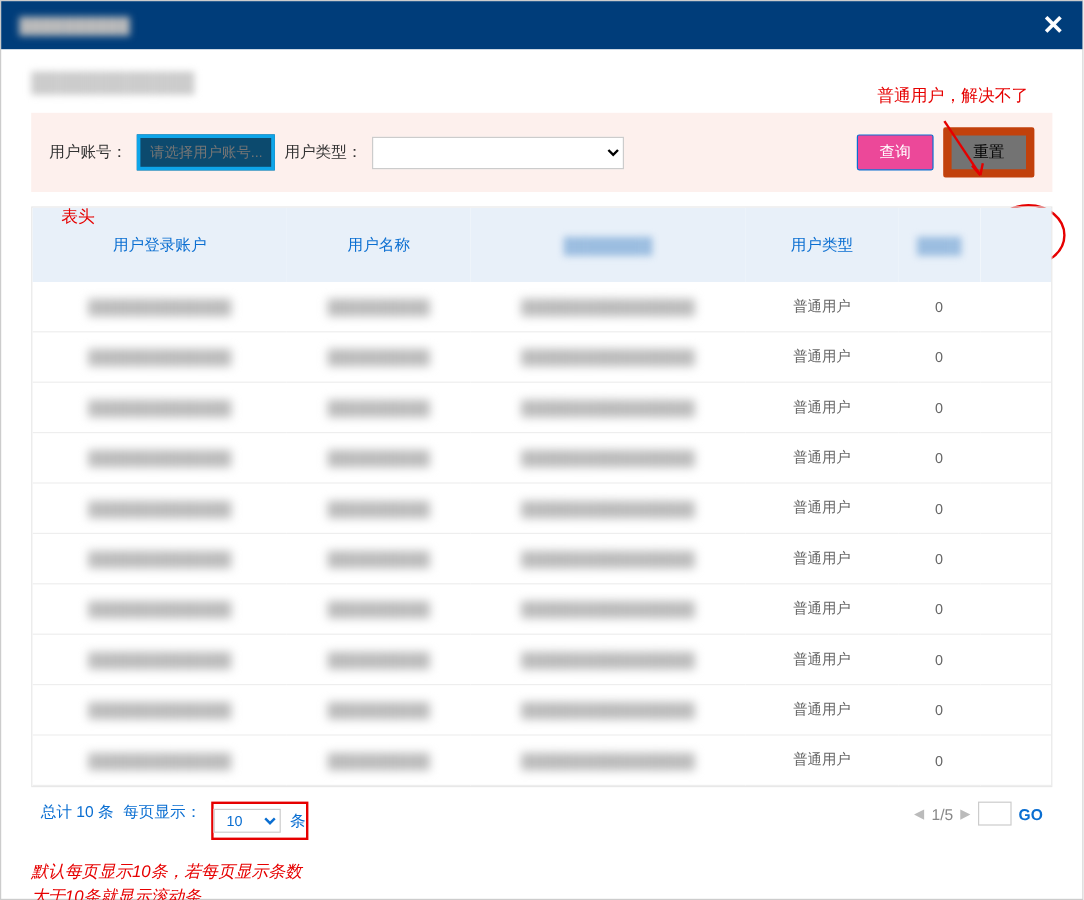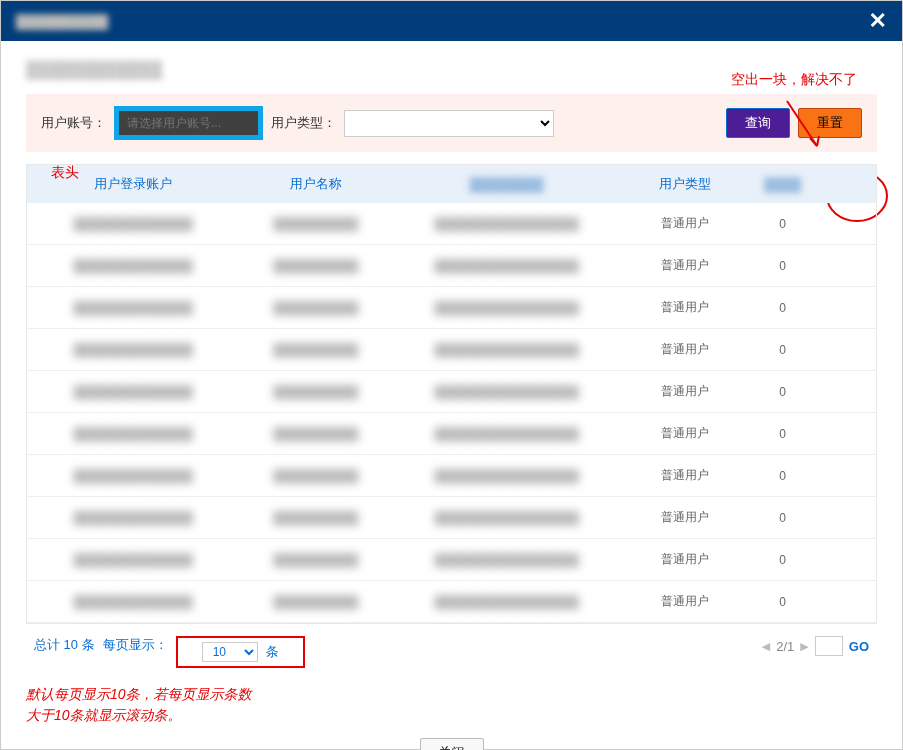--- a/index.html
+++ b/index.html
@@ -84,45 +84,45 @@
       display: flex;
       align-items: center;
       gap: 8px;
       margin-bottom: 12px;
     }
     .filter-label {
       color: #333;
       font-size: 13px;
     }
     .filter-input {
-      border: 5px solid #0ea5e9;
+      border: 3px solid #0ea5e9;
       padding: 5px 8px;
-      width: 149px;
+      width: 115px;
       font-size: 12px;
       color: #999;
-      background: #404040;
+      background: #0c4a6e;
     }
     .filter-select {
       border: 1px solid #ccc;
       padding: 4px 8px;
       width: 210px;
       font-size: 12px;
       background: #fff;
       height: 27px;
     }
     .btn {
       padding: 5px 18px;
       font-size: 13px;
       cursor: pointer;
-      border: 1px solid #c2410c;
-      background: #f97316;
+      border: 7px solid #c2410c;
+      background: #737373;
       border-radius: 2px;
     }
     .btn-primary {
-      background: #4c1d95;
+      background: #ec4899;
       color: #fff;
       border: 1px solid #0a6ed1;
     }
     .spacer {
       flex: 1;
     }
     .table-header-label {
       position: absolute;
       left: 25px;
       color: #e60000;
@@ -144,21 +144,21 @@
     }
     table {
       width: 100%;
       border-collapse: collapse;
       table-layout: fixed;
     }
     thead tr {
       background: #e8f0f9;
     }
     th {
-      padding: 10px 8px;
+      padding: 22px 8px;
       text-align: center;
       color: #0a6ed1;
       font-weight: normal;
       font-size: 13px;
     }
     .tbody-wrapper {
       flex: 1;
       overflow-y: scroll;
       position: relative;
     }
@@ -184,21 +184,21 @@
       padding: 12px 8px;
       gap: 8px;
       font-size: 13px;
       position: relative;
     }
     .pag-info {
       color: #0a6ed1;
     }
     .page-select-wrap {
       border: 2px solid #e60000;
-      padding: 4px 24px;
+      padding: 4px 0;
       display: inline-flex;
       align-items: center;
       gap: 8px;
     }
     .page-select {
       border: 1px solid #ccc;
       color: #0a6ed1;
       padding: 1px 14px 1px 6px;
       font-size: 12px;
       background: #fff;
@@ -253,21 +253,21 @@
 </head>
 <body>
 
 <div class="modal">
   <div class="modal-header">
     <span class="modal-title-area">██████████</span>
     <span class="close-btn">✕</span>
   </div>
 
   <div class="modal-body">
-    <div class="annotation-top">空出一块，解决不了</div>
+    <div class="annotation-top">普通用户，解决不了</div>
     <svg class="annotation-arrow" viewBox="0 0 50 60">
       <path d="M 10 5 L 40 50" stroke="#e60000" stroke-width="2" fill="none"></path>
       <path d="M 40 50 L 33 42 M 40 50 L 42 40" stroke="#e60000" stroke-width="2" fill="none"></path>
     </svg>
     <svg class="annotation-circle" viewBox="0 0 70 60">
       <ellipse cx="35" cy="30" rx="30" ry="25" stroke="#e60000" stroke-width="2" fill="none"></ellipse>
     </svg>
 
     <div class="sub-title">████████████</div>
 
@@ -390,21 +390,21 @@
         <span class="pag-info">每页显示：</span>
         <span class="page-select-wrap">
           <select class="page-select">
             <option>10</option>
           </select>
           <span class="pag-info">条</span>
         </span>
         <div class="spacer"></div>
         <div class="page-nav">
           <span class="page-nav-triangle">◀</span>
-          <span>2/1</span>
+          <span>1/5</span>
           <span class="page-nav-triangle">▶</span>
           <input class="page-input" style="">
           <span class="go-btn">GO</span>
         </div>
       </div>
 
       <div class="annotation-bottom">
         <div>默认每页显示10条，若每页显示条数</div>
         <div>大于10条就显示滚动条。</div>
       </div>

